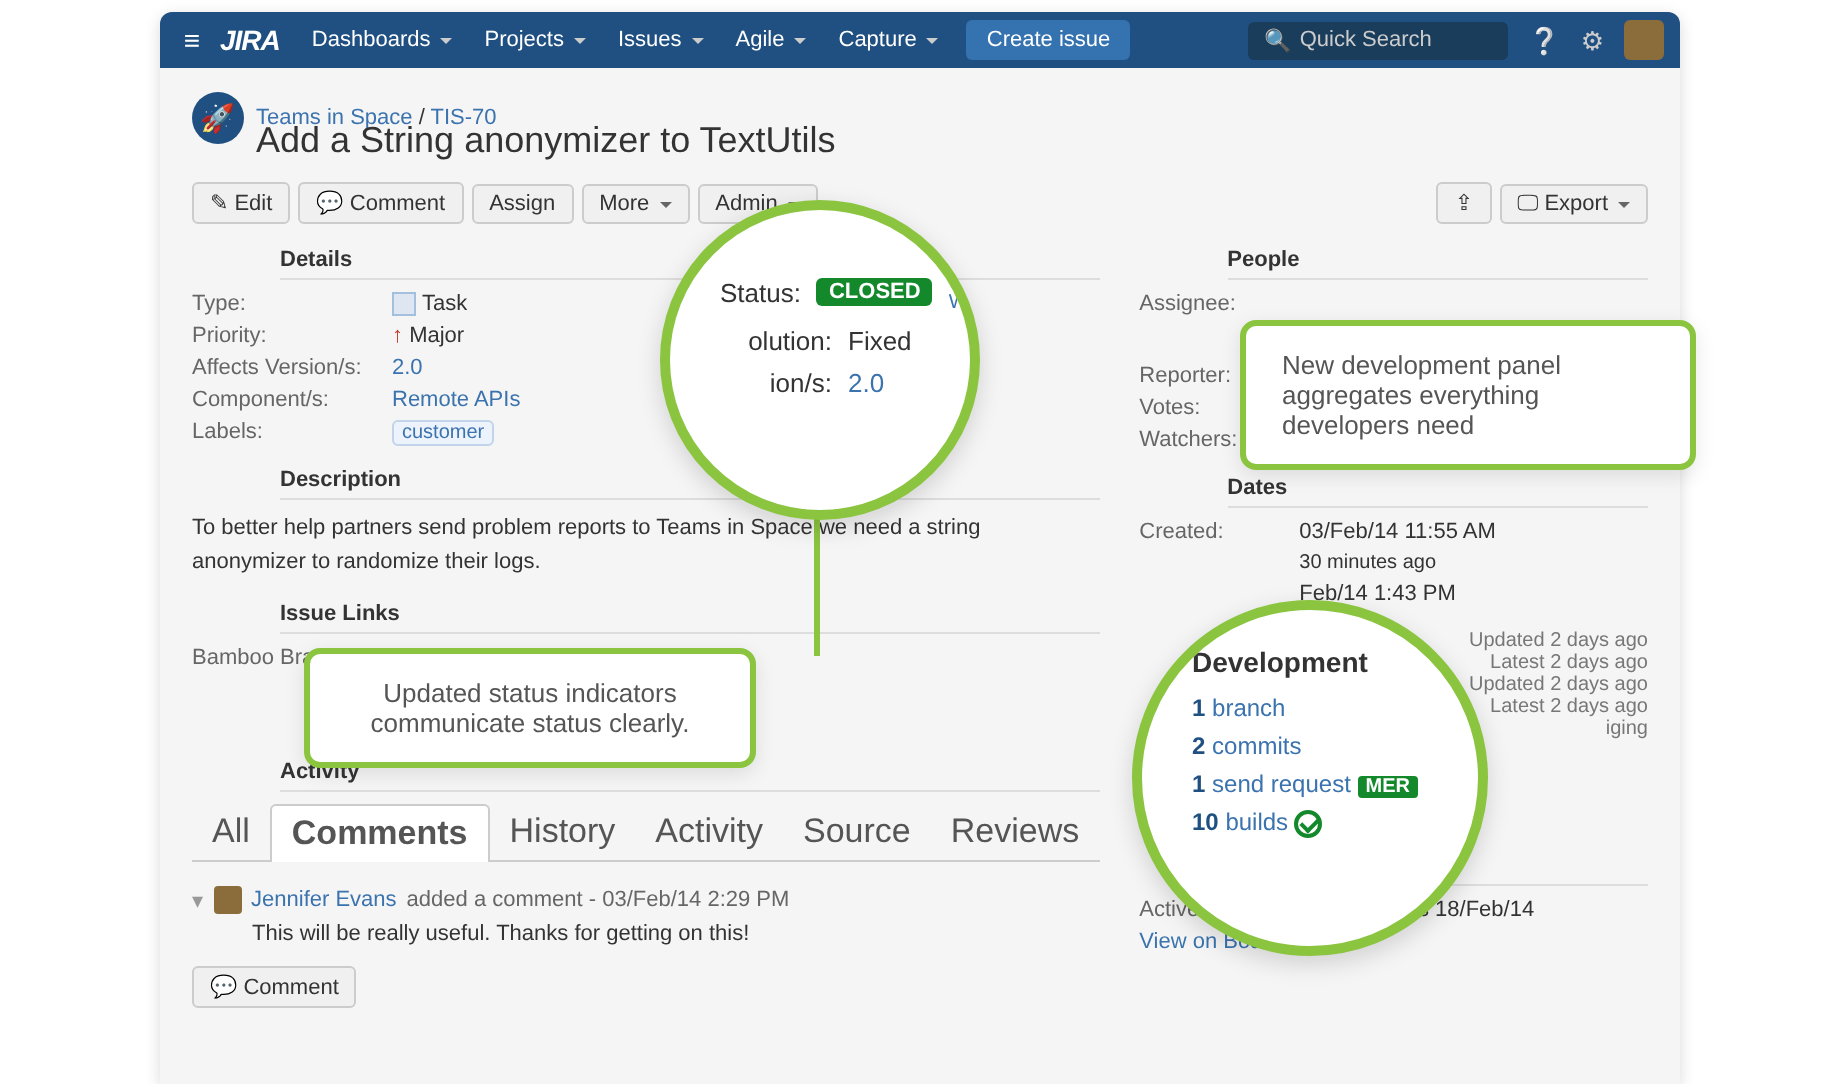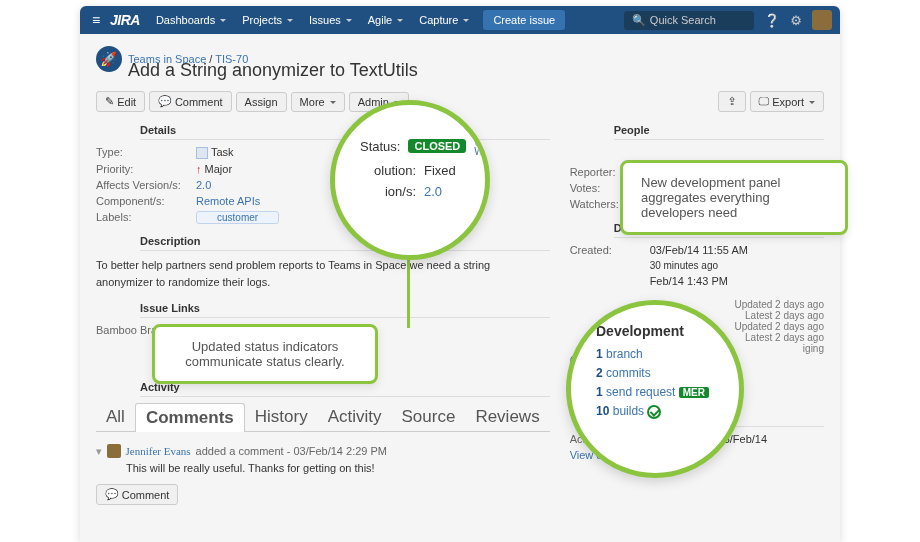--- a/index.html
+++ b/index.html
@@ -39,21 +39,21 @@
 .cols { display: flex; gap: 20px; }
 .col-l { flex: 1.6; }
 .col-r { flex: 1; }
 
 .sect { margin-bottom: 12px; }
 .sect h4 { font-size: 11px; font-weight: bold; color: #333; border-bottom: 1px solid #ddd; padding-bottom: 3px; margin-bottom: 6px; margin-left: 44px; }
 .kv { display: flex; font-size: 11px; margin-bottom: 4px; }
 .kv .k { width: 100px; color: #666; }
 .kv .v { flex: 1; color: #333; }
 .kv .v a { color: #3b73af; text-decoration: none; }
-.tag { background: #edf3fc; border: 1px solid #c1d4ea; border-radius: 3px; padding: 0 20px; font-size: 10px; color: #3b73af; }
+.tag { background: #edf3fc; border: 1px solid #c1d4ea; border-radius: 3px; padding: 0 4px; font-size: 10px; color: #3b73af; }
 .prio-major { color: #c0392b; font-weight: bold; }
 .type-ico { display:inline-block;width:12px;height:12px;background:#dde6f1;border:1px solid #a5c0df;vertical-align:middle;margin-right:3px;}
 
 .desc-text { font-size: 11px; color: #333; line-height: 1.5; }
 
 .link-row { font-size: 11px; margin-bottom: 3px; }
 .link-row a { color: #3b73af; text-decoration: none; }
 
 
 .tabs { border-bottom: 1px solid #ccc; display: flex; font-size: 17px; margin-bottom:12px;}
@@ -202,34 +202,38 @@
             <div class="tab">All</div>
             <div class="tab active">Comments</div>
             <div class="tab">History</div>
             <div class="tab">Activity</div>
             <div class="tab">Source</div>
             <div class="tab">Reviews</div>
           </div>
           <div class="comment-row">
             <span class="expand">▾</span>
             <span class="cav"></span>
-            <a href="#" style="color:#3b73af;text-decoration:none;font-family:Liberation Serif, serif;">Jennifer Evans</a>
+            <a href="#" style="color:#3b73af;text-decoration:none;">Jennifer Evans</a>
             <span style="color:#666;">added a comment - 03/Feb/14 2:29 PM</span>
           </div>
           <div class="comment-body">This will be really useful. Thanks for getting on this!</div>
           <button class="btn">
                 <span>💬</span>
                 <span>Comment</span>
               </button>
         </div>
       </div>
 
       <div class="col-r">
         <div class="sect">
           <h4>People</h4>
+          <div class="kv">
+                <span class="k">Assignee:</span>
+                <span class="v"></span>
+              </div>
           <div style="height:20px"></div>
           <div class="kv">
                 <span class="k">Reporter:</span>
               </div>
           <div class="kv">
                 <span class="k">Votes:</span>
               </div>
           <div class="kv">
                 <span class="k">Watchers:</span>
               </div>

